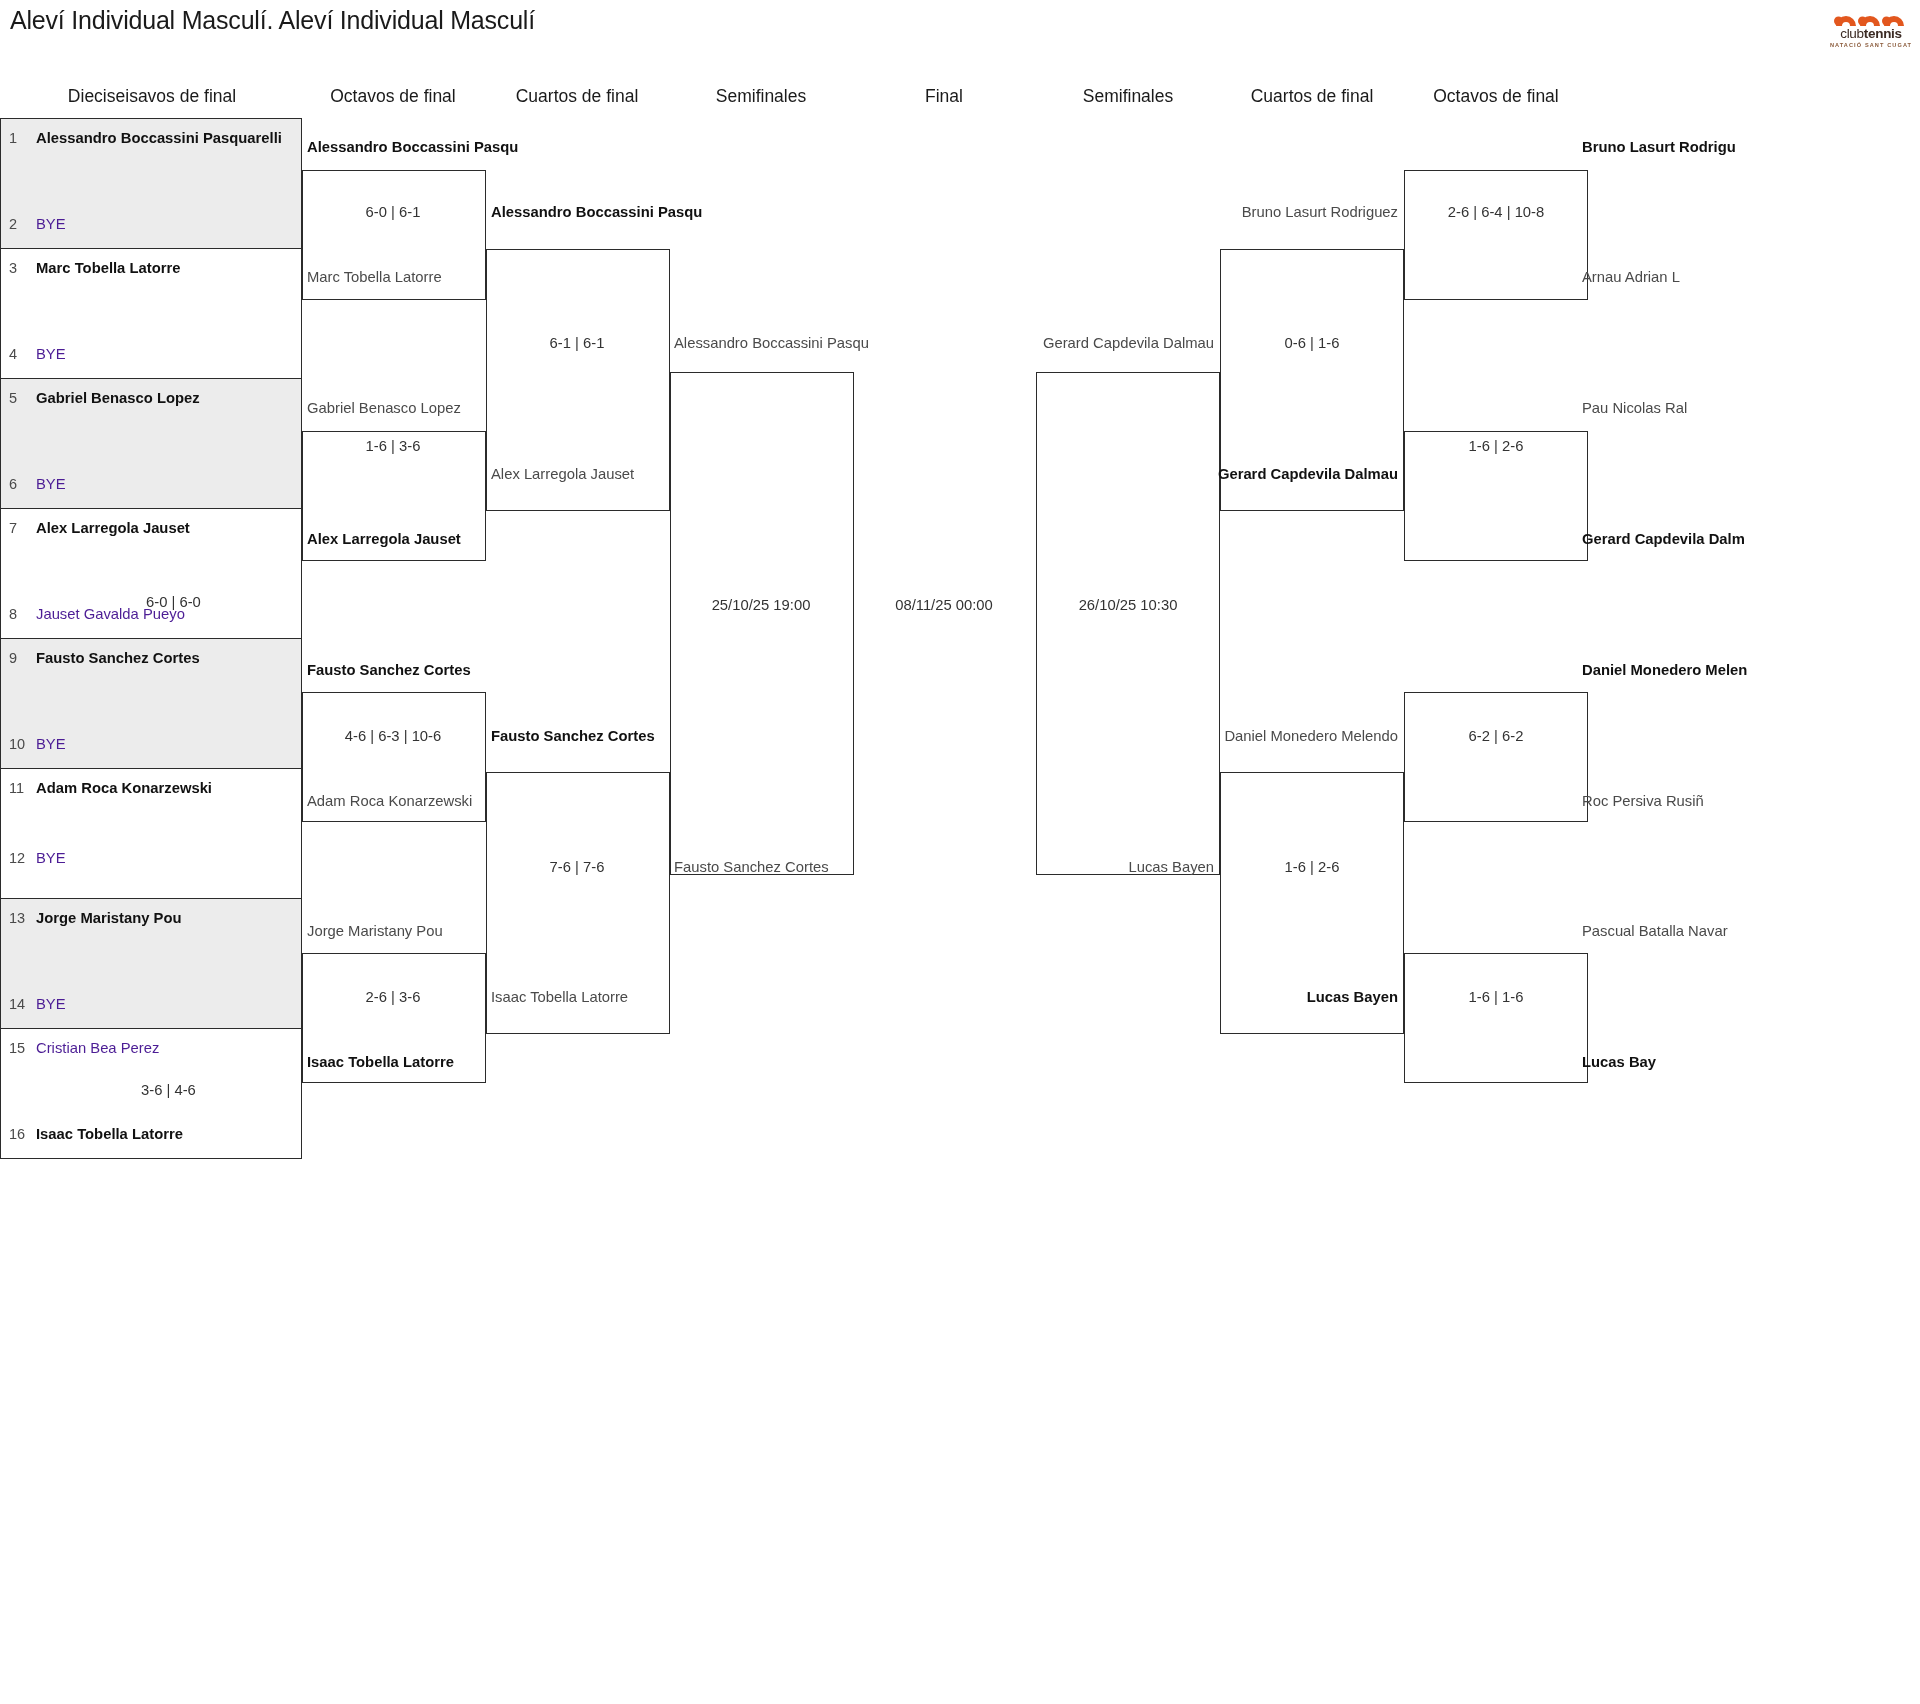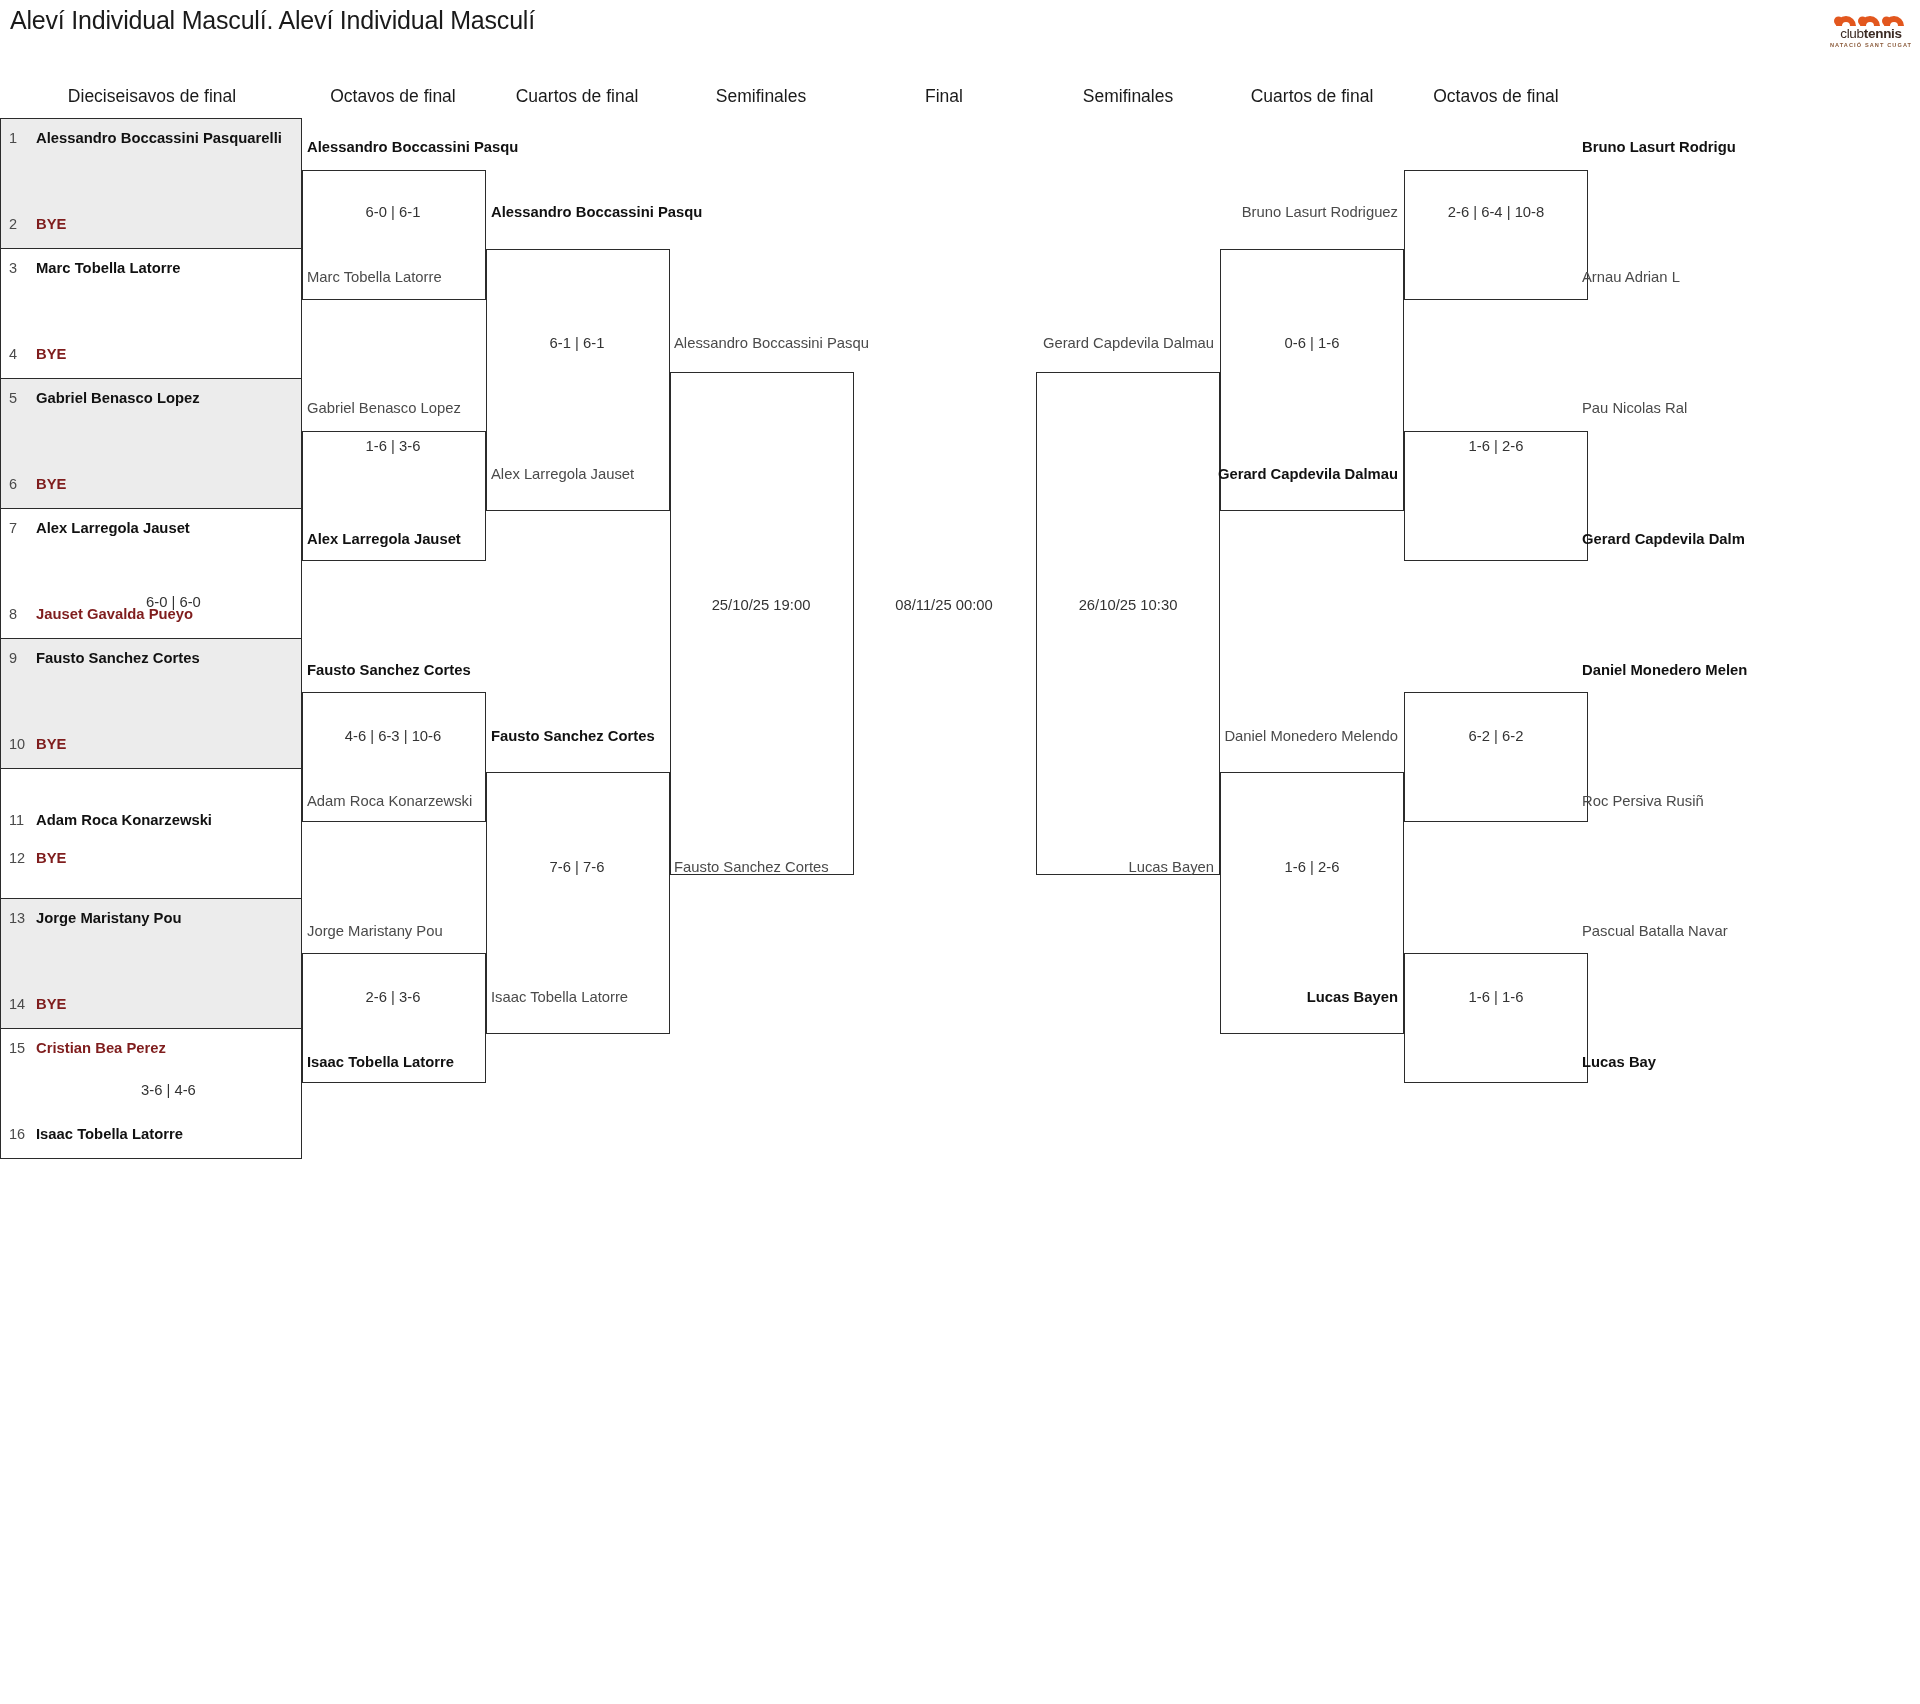--- a/index.html
+++ b/index.html
@@ -39,21 +39,21 @@
   
   .seedbox {
     position: absolute; left: 0; width: 302px;
     border: 1px solid #2b2b2b; background: #ffffff;
   }
   .seedbox.shaded { background: #ececec; }
   .seed-row { position: absolute; left: 8px; right: 8px; display: flex; gap: 9px;
               font-size: 14.8px; line-height: 18px; white-space: nowrap; }
   .seed-num { width: 18px; text-align: left; color: #4a4a4a; font-weight: 400;
               font-size: 14.5px; flex: none; }
-  .seed-name { color: #7f1d1d; font-weight: 700; }
+  .seed-name { color: #4c1d95; font-weight: 400; }
   .seed-name.win { color: #111111; font-weight: 700; }
 
   
   .conn {
     position: absolute; border: 1px solid #2b2b2b; background: transparent;
   }
 
   
   .lbl {
     position: absolute; font-size: 14.8px; line-height: 18px;
@@ -151,21 +151,21 @@
         <div class="seed-row" style="top: 10px;">
           <span class="seed-num">9</span>
           <span class="seed-name win">Fausto Sanchez Cortes</span>
         </div>
         <div class="seed-row" style="top: 96px;">
           <span class="seed-num">10</span>
           <span class="seed-name">BYE</span>
         </div>
       </div>
       <div class="seedbox" style="top: 768px; height: 131px;">
-        <div class="seed-row" style="top: 10px; margin-top: 32px;">
+        <div class="seed-row" style="top: 10px;">
           <span class="seed-num">11</span>
           <span class="seed-name win">Adam Roca Konarzewski</span>
         </div>
         <div class="seed-row" style="top: 80px;">
           <span class="seed-num">12</span>
           <span class="seed-name">BYE</span>
         </div>
       </div>
       <div class="seedbox shaded" style="top: 898px; height: 131px;">
         <div class="seed-row" style="top: 10px;">

